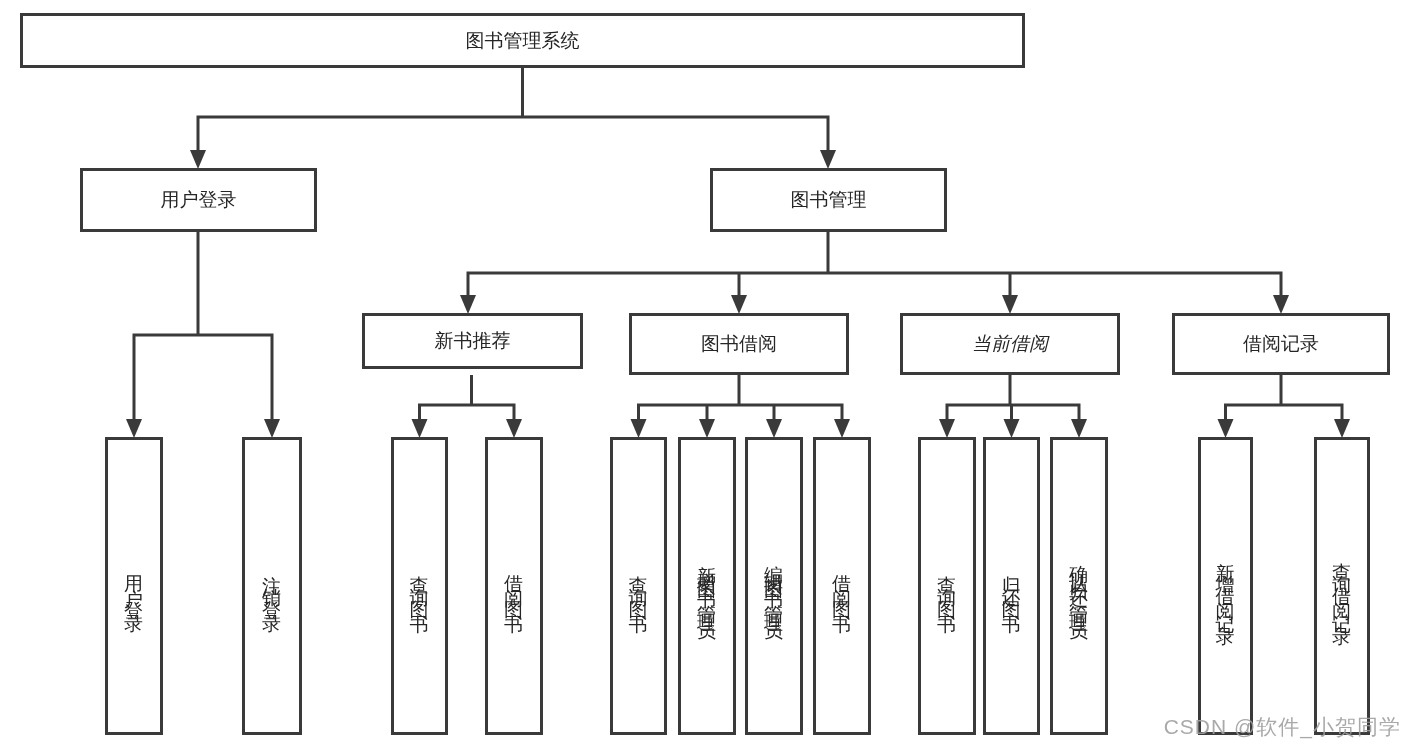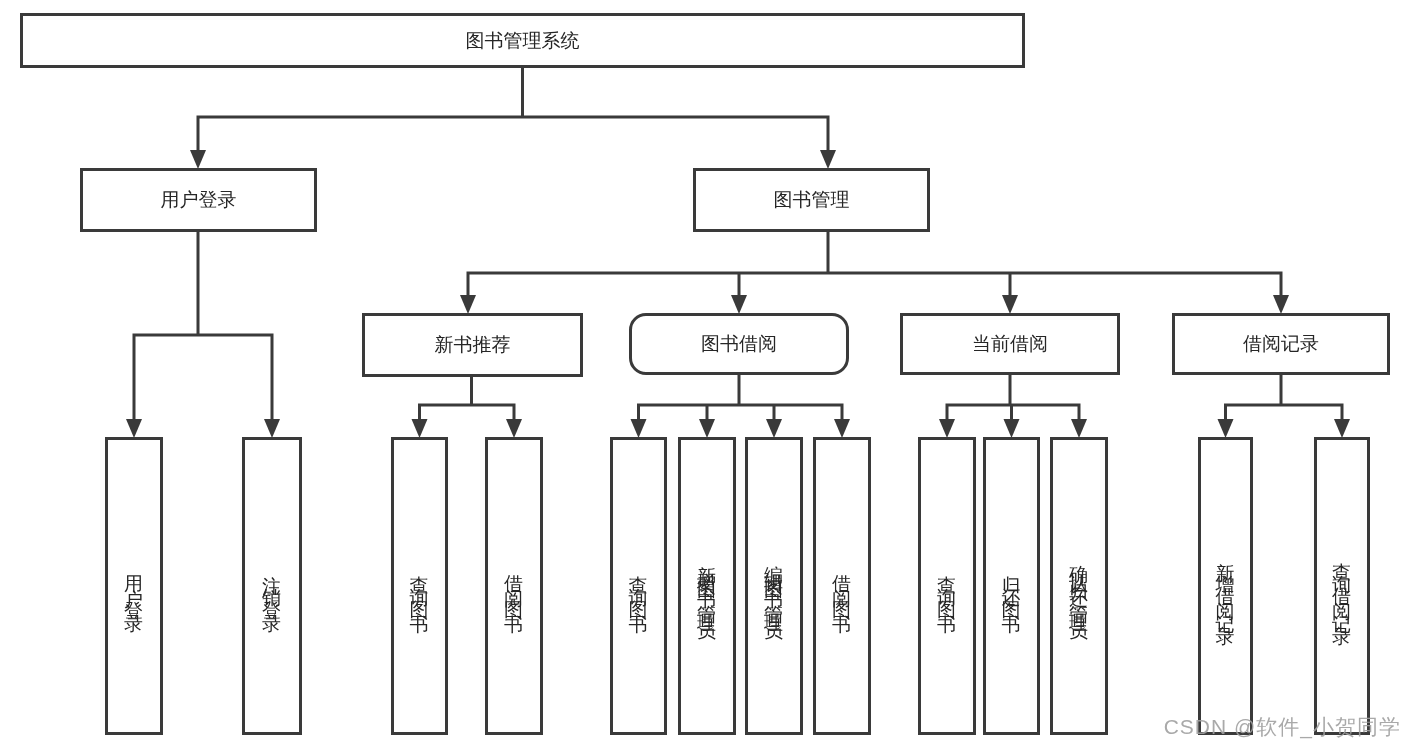--- a/index.html
+++ b/index.html
@@ -22,25 +22,25 @@
 
   .node{
     position:absolute;display:flex;align-items:center;justify-content:center;
     background:#fff;border:3px solid var(--line);
     font-size:19px;color:var(--text);white-space:nowrap;
   }
   
   .n-root{left:20px;top:13px;width:1005px;height:55px;}
   
   .n-l2a{left:80px;top:168px;width:237px;height:64px;}
-  .n-l2b{left:693px;top:168px;width:237px;height:64px;}
+  .n-l2b{left:710px;top:168px;width:237px;height:64px;}
   
-  .n-l3a{left:362px;top:313px;width:221px;height:64px;}
-  .n-l3b{left:629px;top:313px;width:220px;height:62px;border-radius:17px;}
-  .n-l3c{left:900px;top:313px;width:220px;height:62px;}
+  .n-l3a{left:362px;top:313px;width:221px;height:56px;}
+  .n-l3b{left:629px;top:313px;width:220px;height:62px;}
+  .n-l3c{left:900px;top:313px;width:220px;height:62px;font-style:italic;}
   .n-l3d{left:1172px;top:313px;width:218px;height:62px;text-align:right;}
   
   .leaf{
     top:437px;height:298px;
     writing-mode:vertical-rl;text-orientation:mixed;
     letter-spacing:13px;line-height:1;
   }
   .leaf.long{letter-spacing:8px;}
   .lf1{left:105px;width:58px;}
   .lf2{left:242px;width:60px;}

